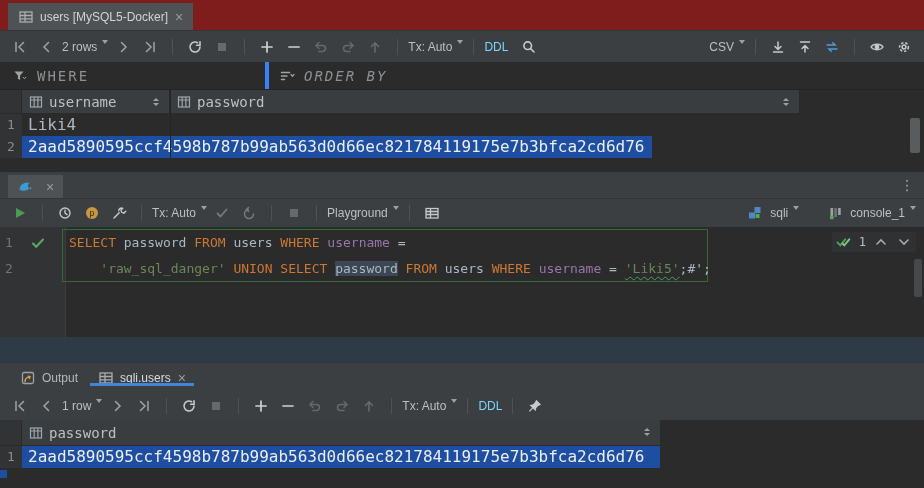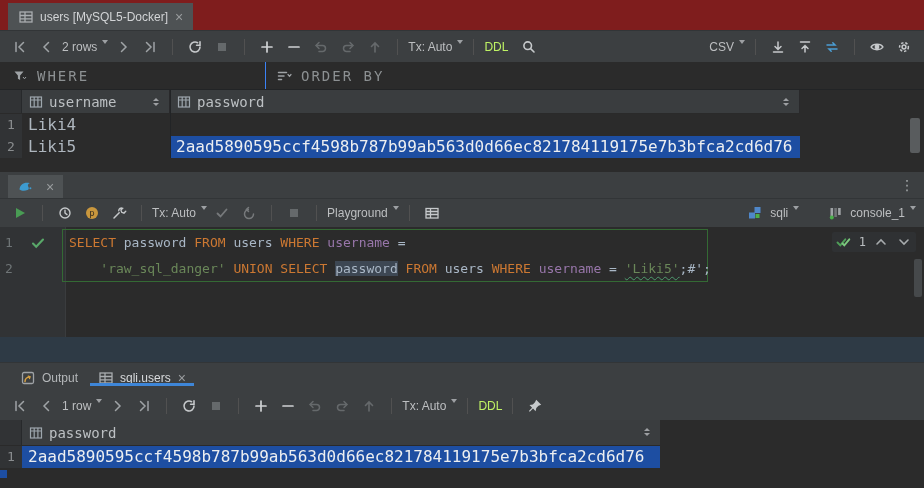--- a/index.html
+++ b/index.html
@@ -11,21 +11,21 @@
   
   .sec { position:absolute; left:0; width:924px; }
   .bar { display:flex; align-items:center; background:#3c3f41; }
   .sep { width:1px; height:16px; background:#515151; margin:0 7px; flex:0 0 auto; }
   .ic  { width:16px; height:16px; display:inline-block; flex:0 0 auto; }
   .ic svg { width:16px; height:16px; display:block; }
   .dim { opacity:.42; }
   .caret { width:0; height:0; border-left:3.5px solid transparent; border-right:3.5px solid transparent;
            border-top:4px solid #9da0a3; display:inline-block; margin-left:5px; }
   .dd { display:inline-flex; align-items:flex-start; color:#bdbfc1; cursor:default; }
-  .lbl { color:#bef264; }
+  .lbl { color:#7dd3fc; }
   .xclose { color:#9a9d9f; font-size:14px; margin-left:7px; line-height:1; }
   .sortud { display:inline-flex; flex-direction:column; gap:2px; align-items:center; position:absolute; top:8px; }
   .sortud i { width:0; height:0; border-left:3px solid transparent; border-right:3px solid transparent; display:block; }
   .sortud .up { border-bottom:3.5px solid #9da0a3; }
   .sortud .dn { border-top:3.5px solid #9da0a3; }
 
   
   .toptabs { top:0; height:31px; background:#7f1d1d; display:flex; align-items:flex-end; padding-left:8px;
              border-bottom:1px solid #323537; }
   .tab-top { height:27px; background:#4e5254; display:flex; align-items:center; padding:0 10px; color:#d2d4d6; }
@@ -34,21 +34,21 @@
   
   .toolbar { height:31px; padding:0 8px; gap:3px; }
   .toolbar .ic { margin:0 4px; }
   .tb2 { top:392px; height:28px; }
 
   
   .filterrow { top:62px; height:28px; background:#2b2b2b; display:flex; align-items:center;
                border-bottom:1px solid #222426; }
   .filterrow .fseg { display:flex; align-items:center; height:100%; }
   .fwhere { width:265px; padding-left:12px; }
-  .forder { flex:1; padding-left:10px; border-left:1px solid #3b82f6; }
+  .forder { flex:1; padding-left:10px; border-left:4px solid #3b82f6;font-style:italic; }
   .ftext { color:#8c9092; font-size:14px; letter-spacing:2px; margin-left:9px; }
 
   
   .grid { top:90px; height:82px; background:#2b2b2b; }
   .ghead { position:absolute; top:0; left:0; height:24px; width:800px; background:#3a3d3f;
            border-bottom:1px solid #2a2a2a; display:flex; }
   .gcorner { width:22px; background:#313335; border-right:1px solid #27292b; }
   .gcol { position:relative; display:flex; align-items:center; padding-left:6px; color:#bcc0c3;
           font-size:14px; border-right:1px solid #29292b; }
   .gcol .ic { margin-right:5px; }
@@ -291,21 +291,20 @@
             <i class="dn"></i>
           </span>
       </div>
     </div>
     <div class="grow mono" style="top:24px">
       <div class="gnum">1</div>
       <div class="gcell" style="width:148px">Liki4</div>
     </div>
     <div class="grow mono" style="top:46px">
       <div class="gnum">2</div>
-      <div class="gcell" style="width:148px">Liki5</div>
       <div class="gcell selcell" style="width:630px">2aad5890595ccf4598b787b99ab563d0d66ec821784119175e7b3bfca2cd6d76</div>
     </div>
     <div class="vline" style="left:170px; top:0; height:68px"></div>
     <div class="scrollthumb" style="right:4px; top:28px; width:10px; height:35px"></div>
   </div>
 
   <div class="sec ctabs">
     <div class="tab-console">
       <span class="ic">
           <svg viewBox="0 0 16 16">

